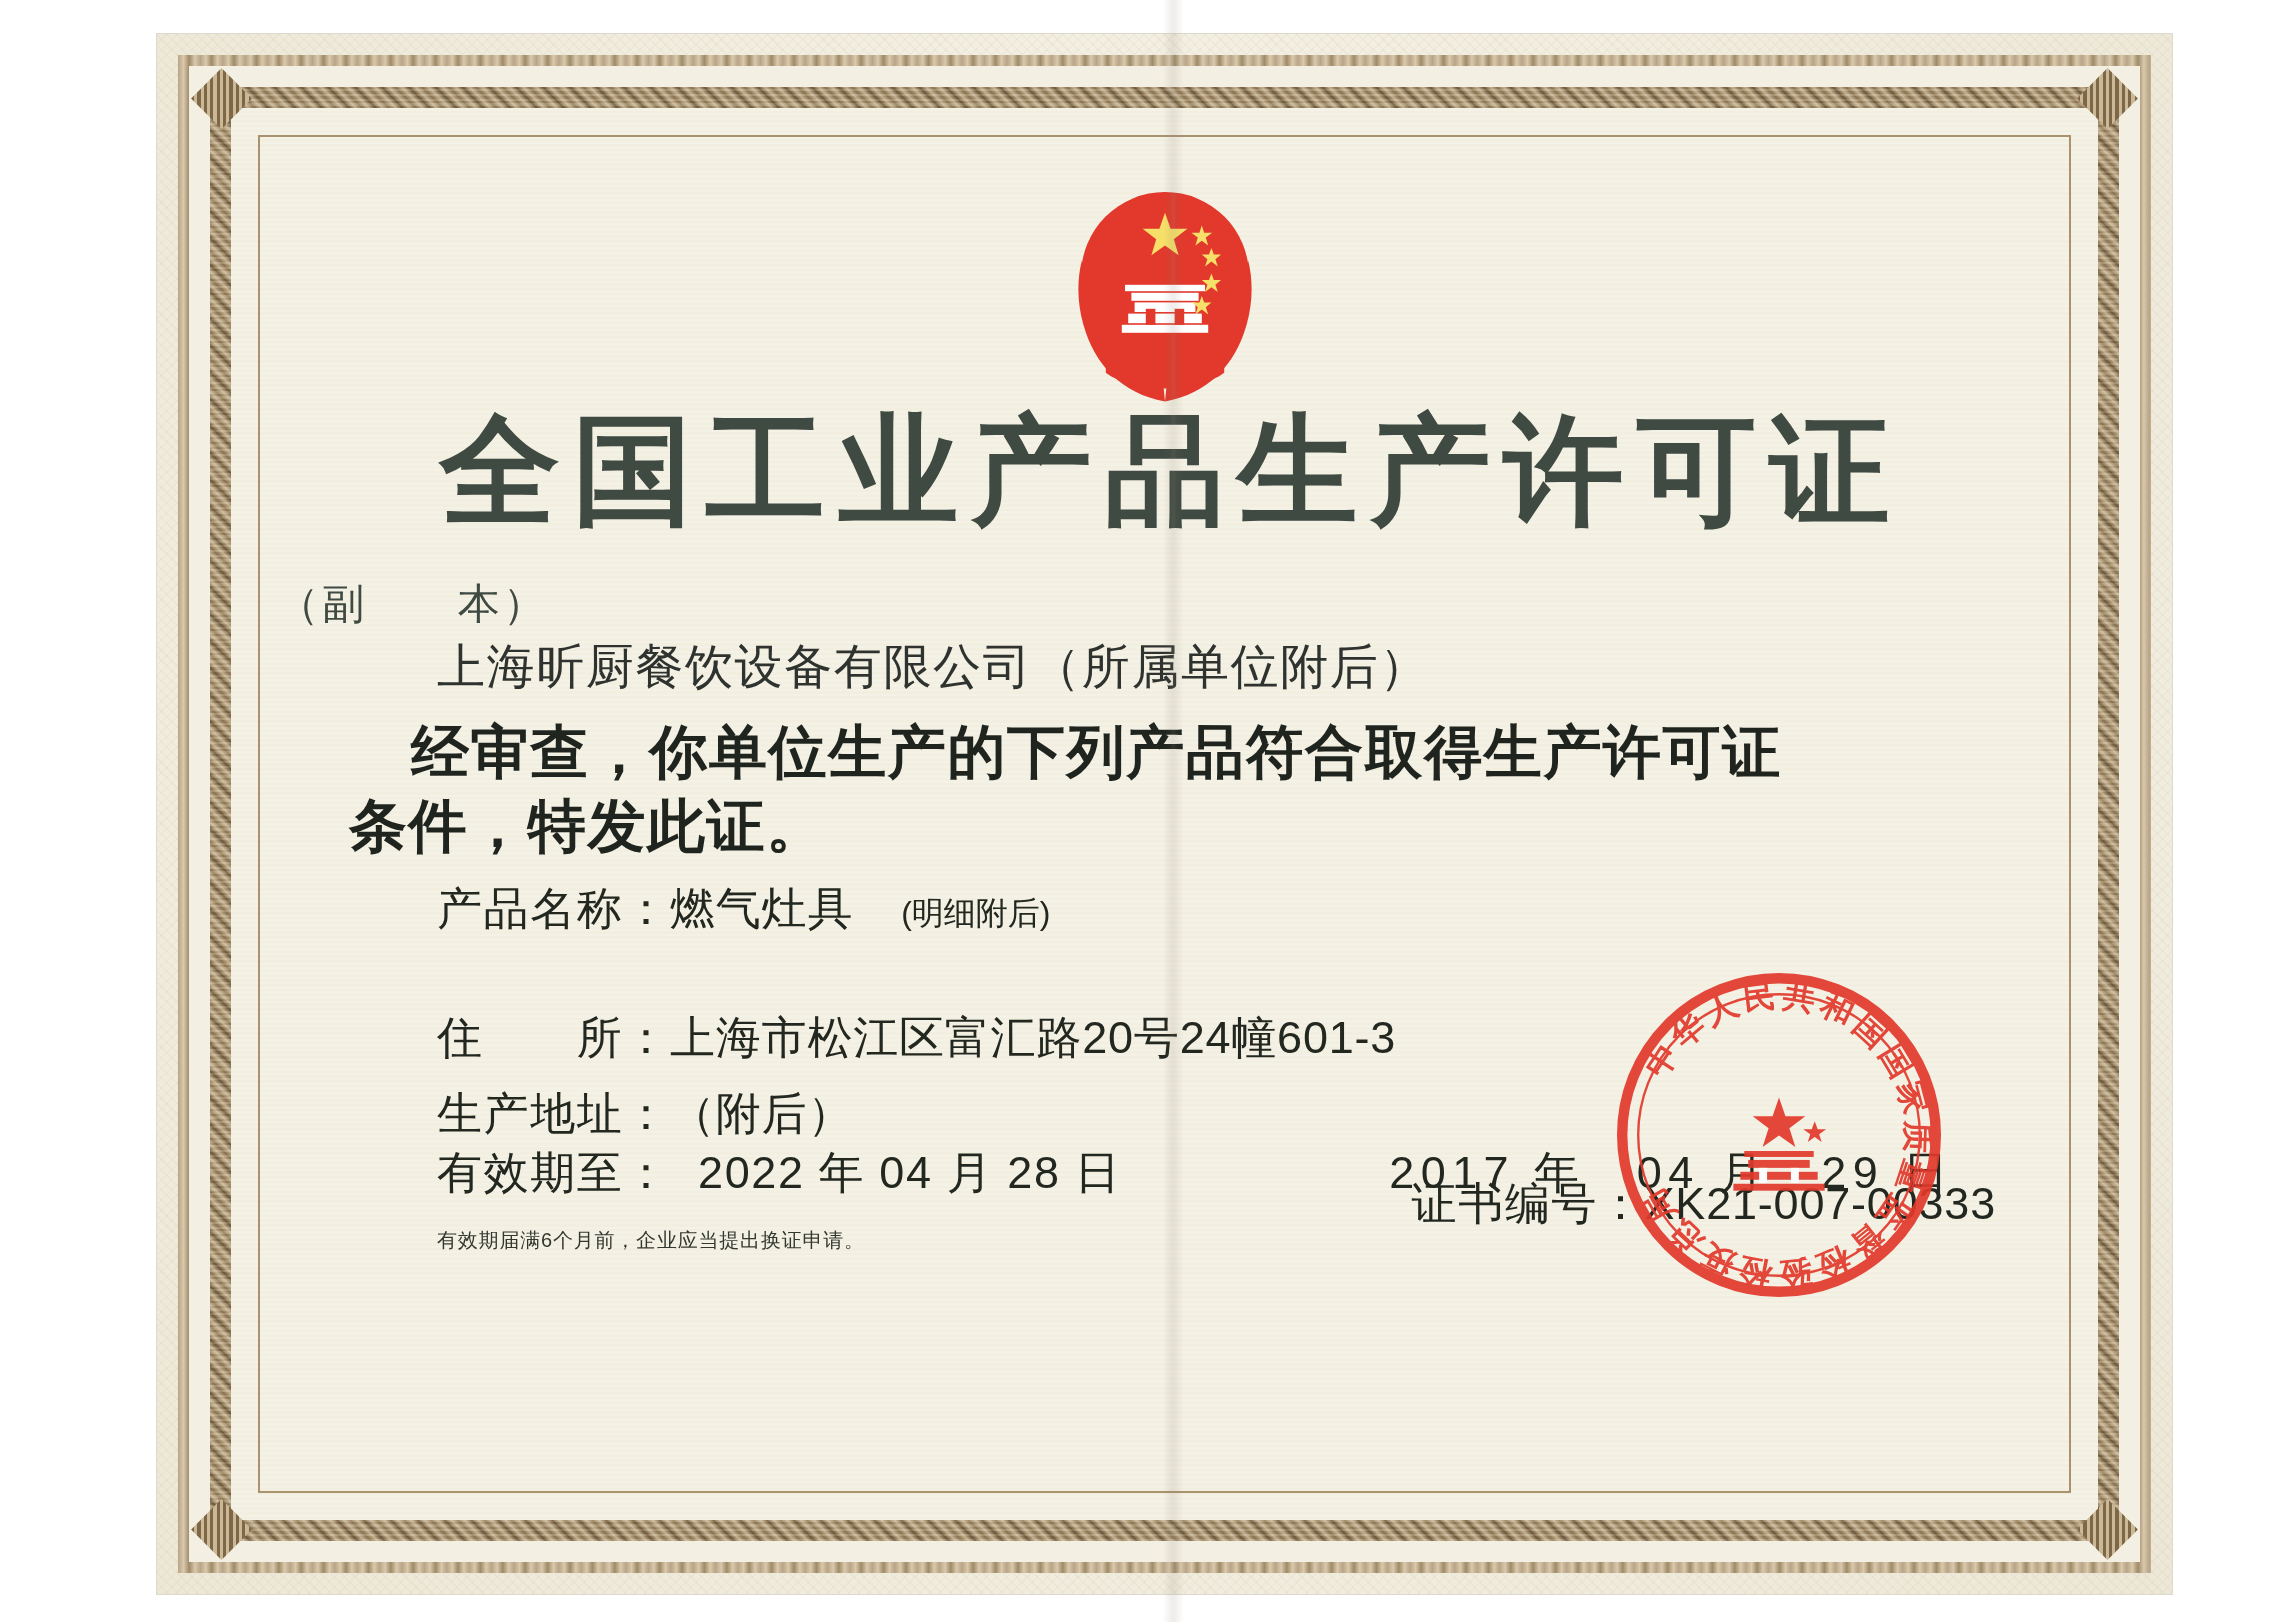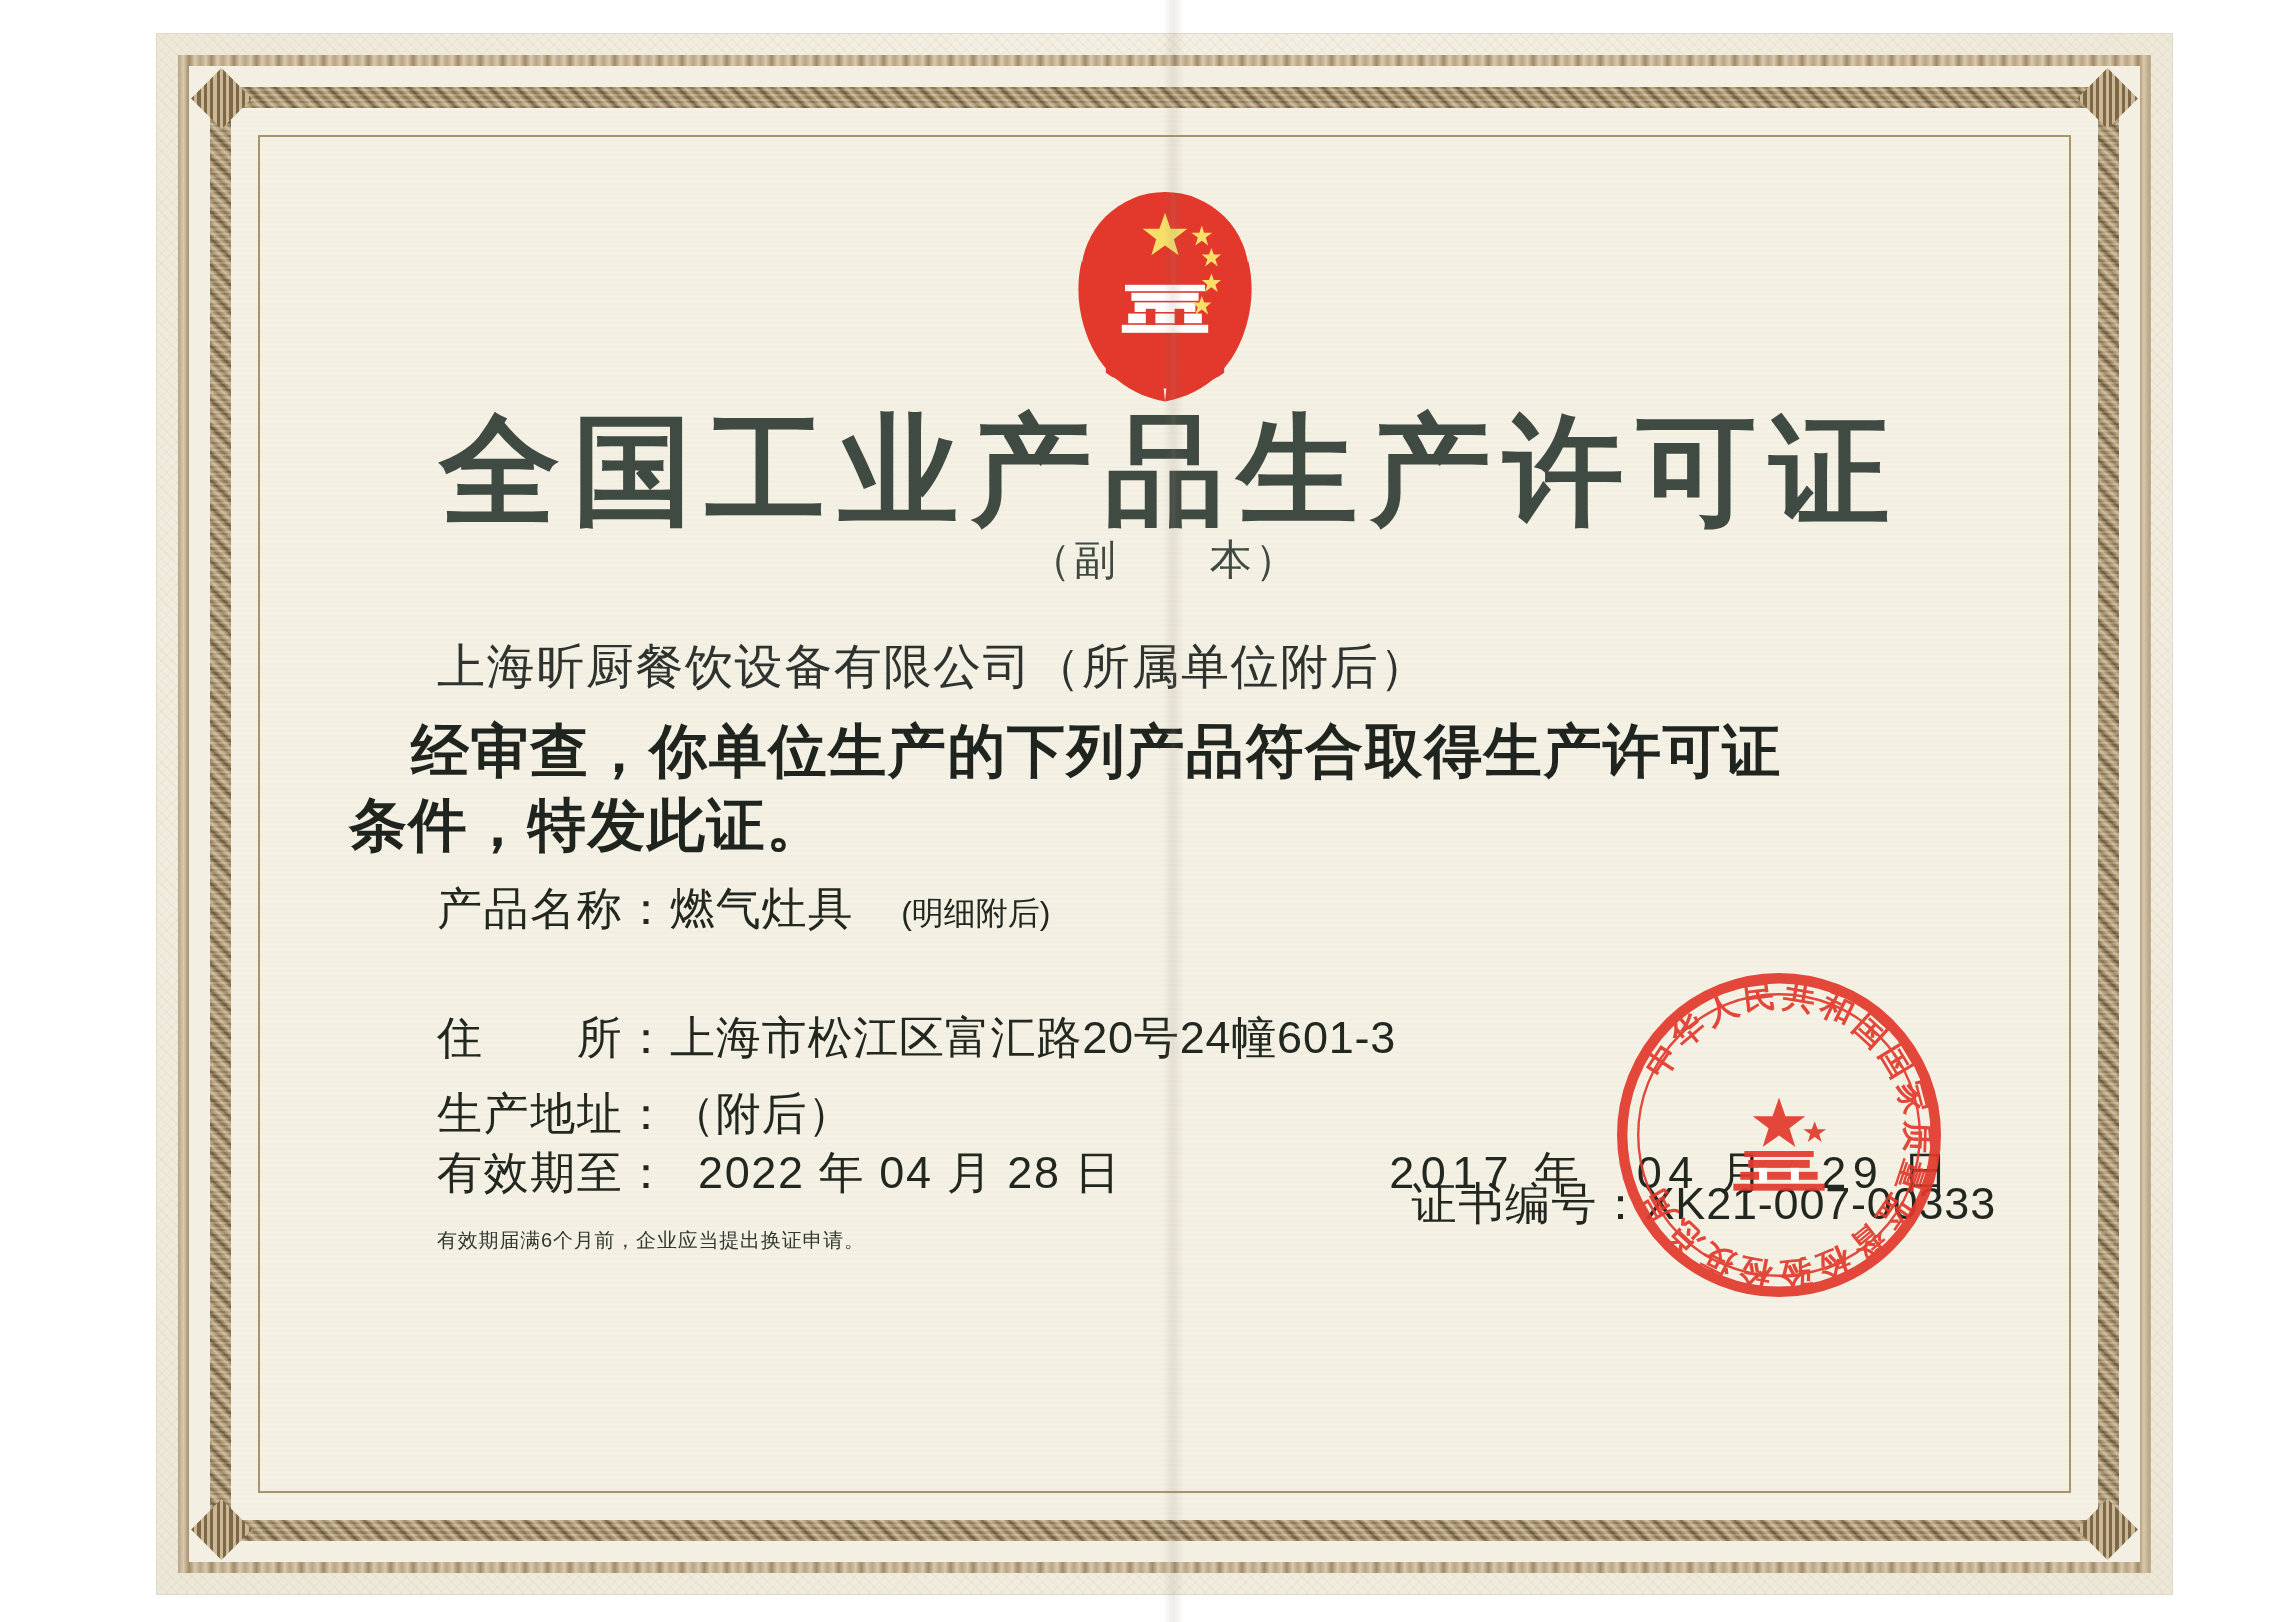--- a/index.html
+++ b/index.html
@@ -158,23 +158,22 @@
     font-family: "Liberation Sans", "DejaVu Sans", sans-serif;
     font-size: 120px;
     font-weight: 700;
     letter-spacing: 13px;
     color: #3f4a42;
     text-indent: 13px;
     line-height: 1;
   }
   .subtitle {
     position: absolute;
-    top: 378px;
+    top: 422px;
     left: 0; right: 0;
-    text-align: center;
     font-family: Liberation Mono, monospace;
     font-size: 42px;
     color: #3f4a42;
     letter-spacing: 3.2px;
   }
 
   
   .company {
     position: absolute;
     top: 481px;
@@ -184,21 +183,21 @@
     color: #2f332f;
     letter-spacing: 1.6px;
   }
 
   
   .statement {
     position: absolute;
     top: 561px;
     left: 72px;
     right: 16px;
-    font-family: Liberation Serif, serif;
+    font-family: Liberation Sans, sans-serif;
     font-weight: 700;
     font-size: 58px;
     line-height: 1.28;
     color: #1f241f;
     letter-spacing: 1.6px;
   }
   .statement .ind { display: inline-block; width: 62px; }
 
   
   .fields {

